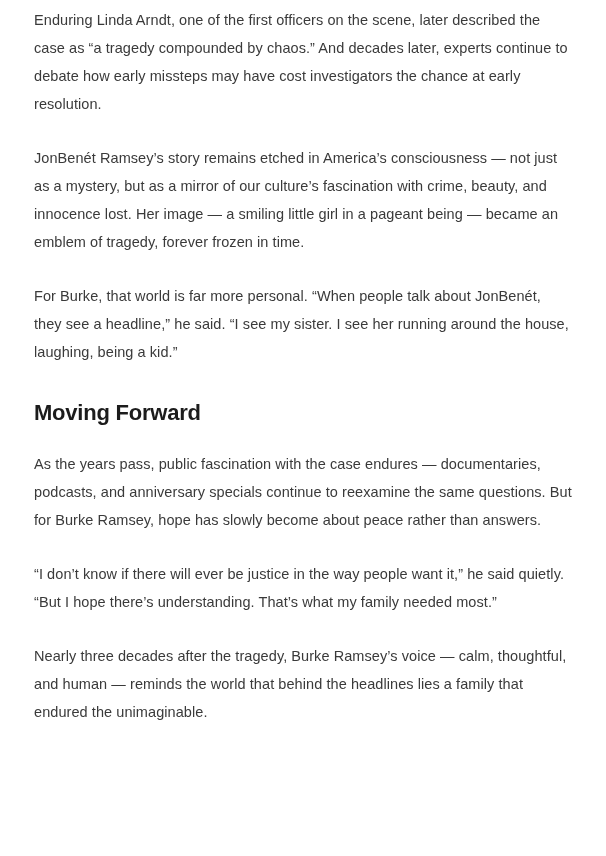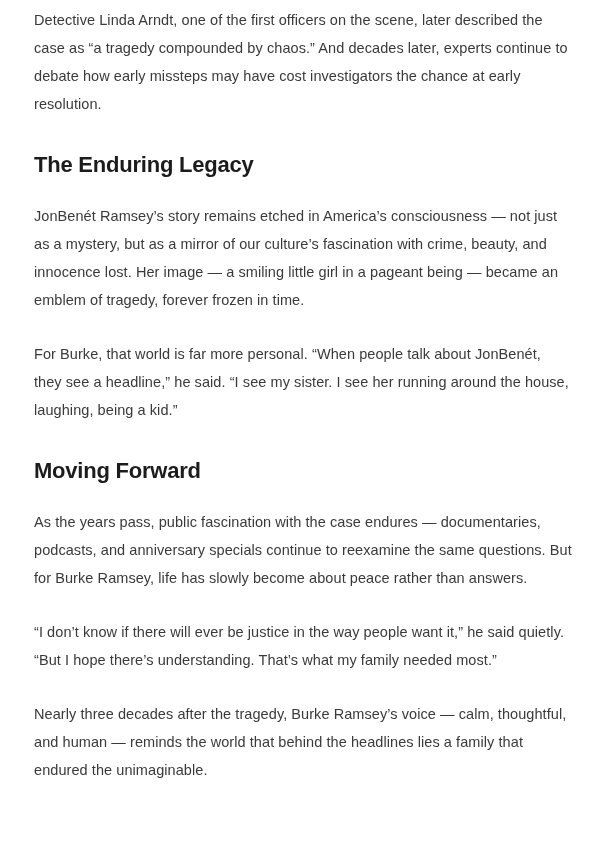--- a/index.html
+++ b/index.html
@@ -38,30 +38,29 @@
     font-weight: bold;
     color: #1c1c1c;
     letter-spacing: -0.01em;
   }
 </style>
 </head>
 <body>
 
 <div class="article">
 
-  <p class="first">Detective Linda Arndt, one of the first officers on the scene, later described the case as “a tragedy compounded by chaos.” And decades later, experts continue to debate how early missteps may have cost investigators the chance at early resolution.</p>
+  <p class="first">Enduring Linda Arndt, one of the first officers on the scene, later described the case as “a tragedy compounded by chaos.” And decades later, experts continue to debate how early missteps may have cost investigators the chance at early resolution.</p>
 
-  <h2>The Enduring Legacy</h2>
 
   <p>JonBenét Ramsey’s story remains etched in America’s consciousness — not just as a mystery, but as a mirror of our culture’s fascination with crime, beauty, and innocence lost. Her image — a smiling little girl in a pageant being — became an emblem of tragedy, forever frozen in time.</p>
 
   <p>For Burke, that world is far more personal. “When people talk about JonBenét, they see a headline,” he said. “I see my sister. I see her running around the house, laughing, being a kid.”</p>
 
 
   <h2>Moving Forward</h2>
 
-  <p>As the years pass, public fascination with the case endures — documentaries, podcasts, and anniversary specials continue to reexamine the same questions. But for Burke Ramsey, life has slowly become about peace rather than answers.</p>
+  <p>As the years pass, public fascination with the case endures — documentaries, podcasts, and anniversary specials continue to reexamine the same questions. But for Burke Ramsey, hope has slowly become about peace rather than answers.</p>
 
   <p>“I don’t know if there will ever be justice in the way people want it,” he said quietly. “But I hope there’s understanding. That’s what my family needed most.”</p>
 
   <p>Nearly three decades after the tragedy, Burke Ramsey’s voice — calm, thoughtful, and human — reminds the world that behind the headlines lies a family that endured the unimaginable.</p>
 
 </div>
 
 </body></html>

